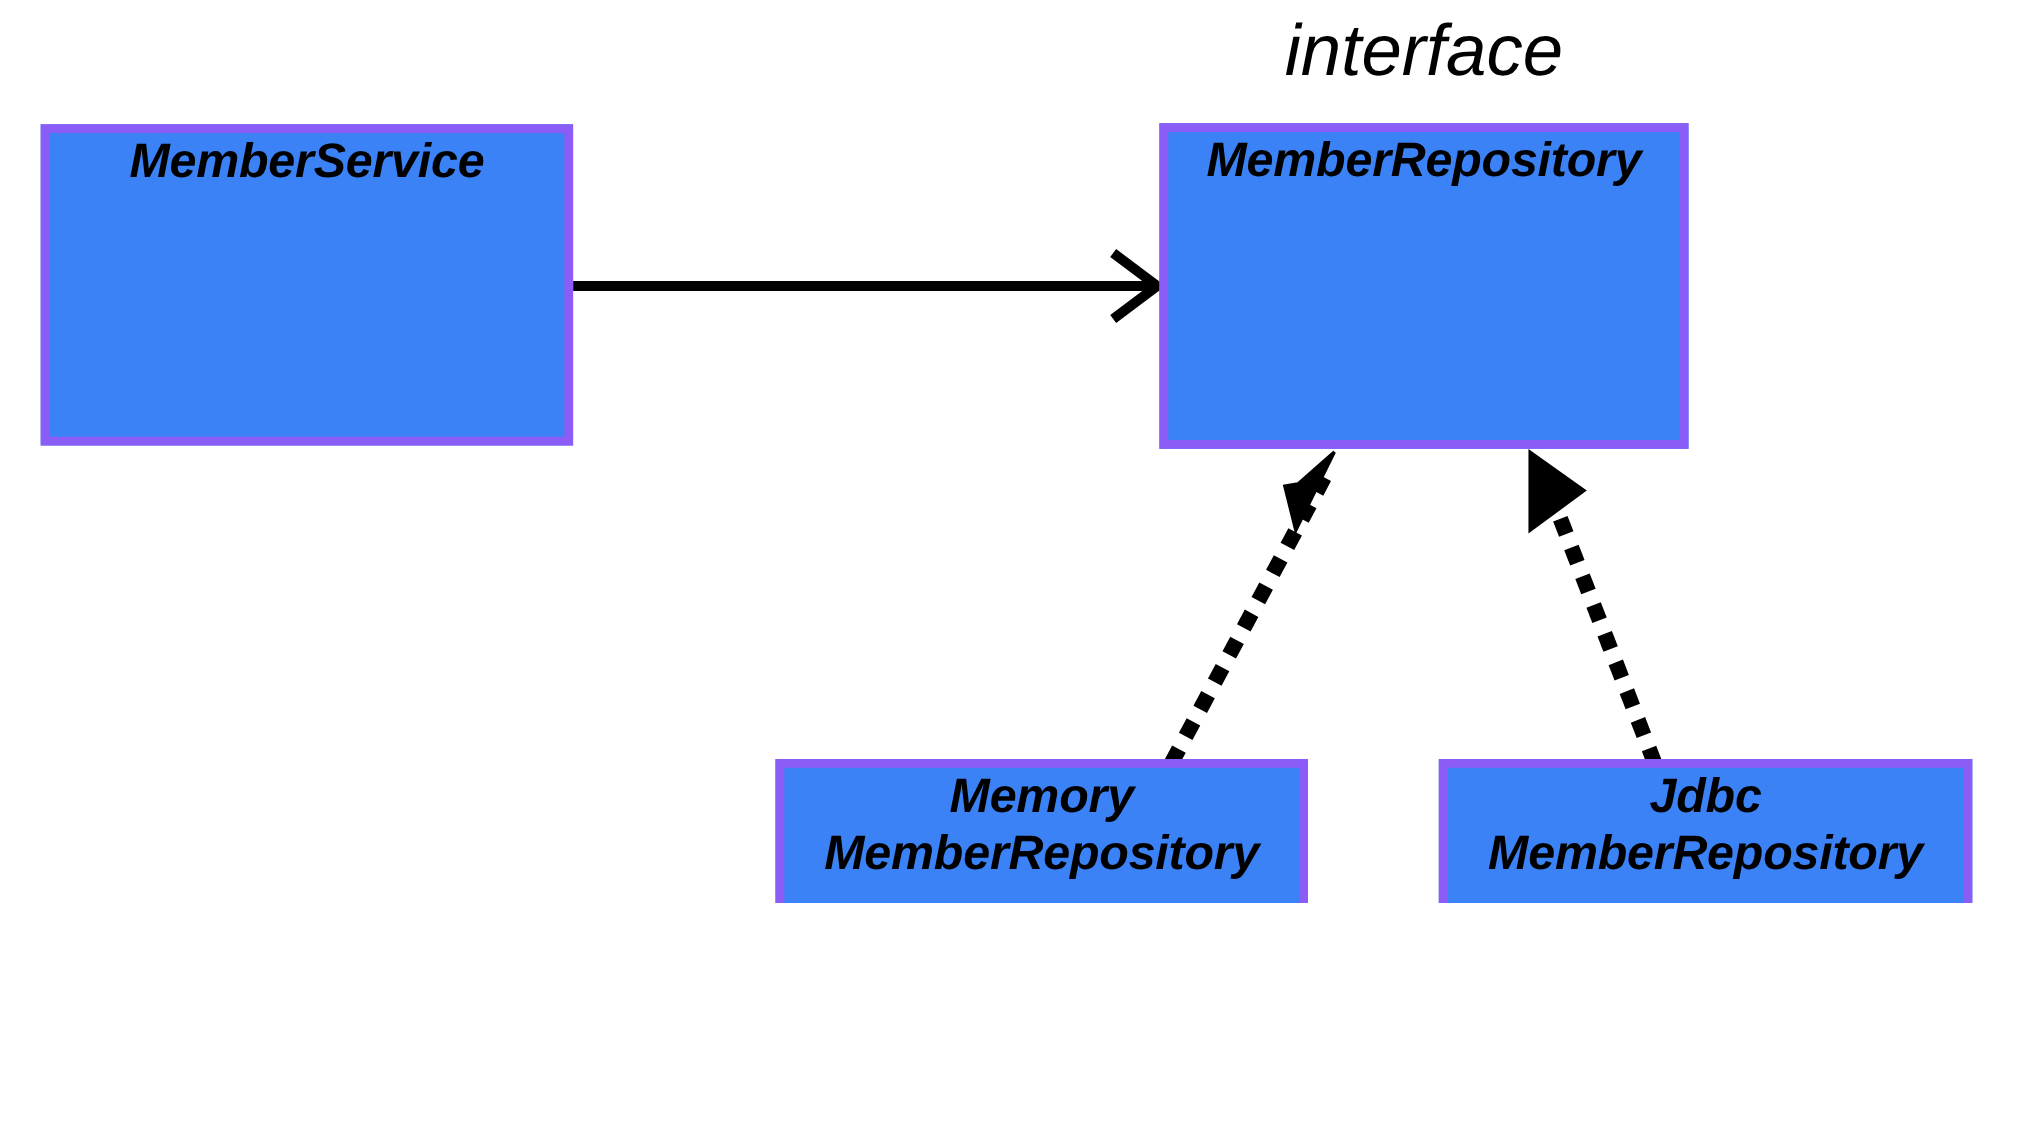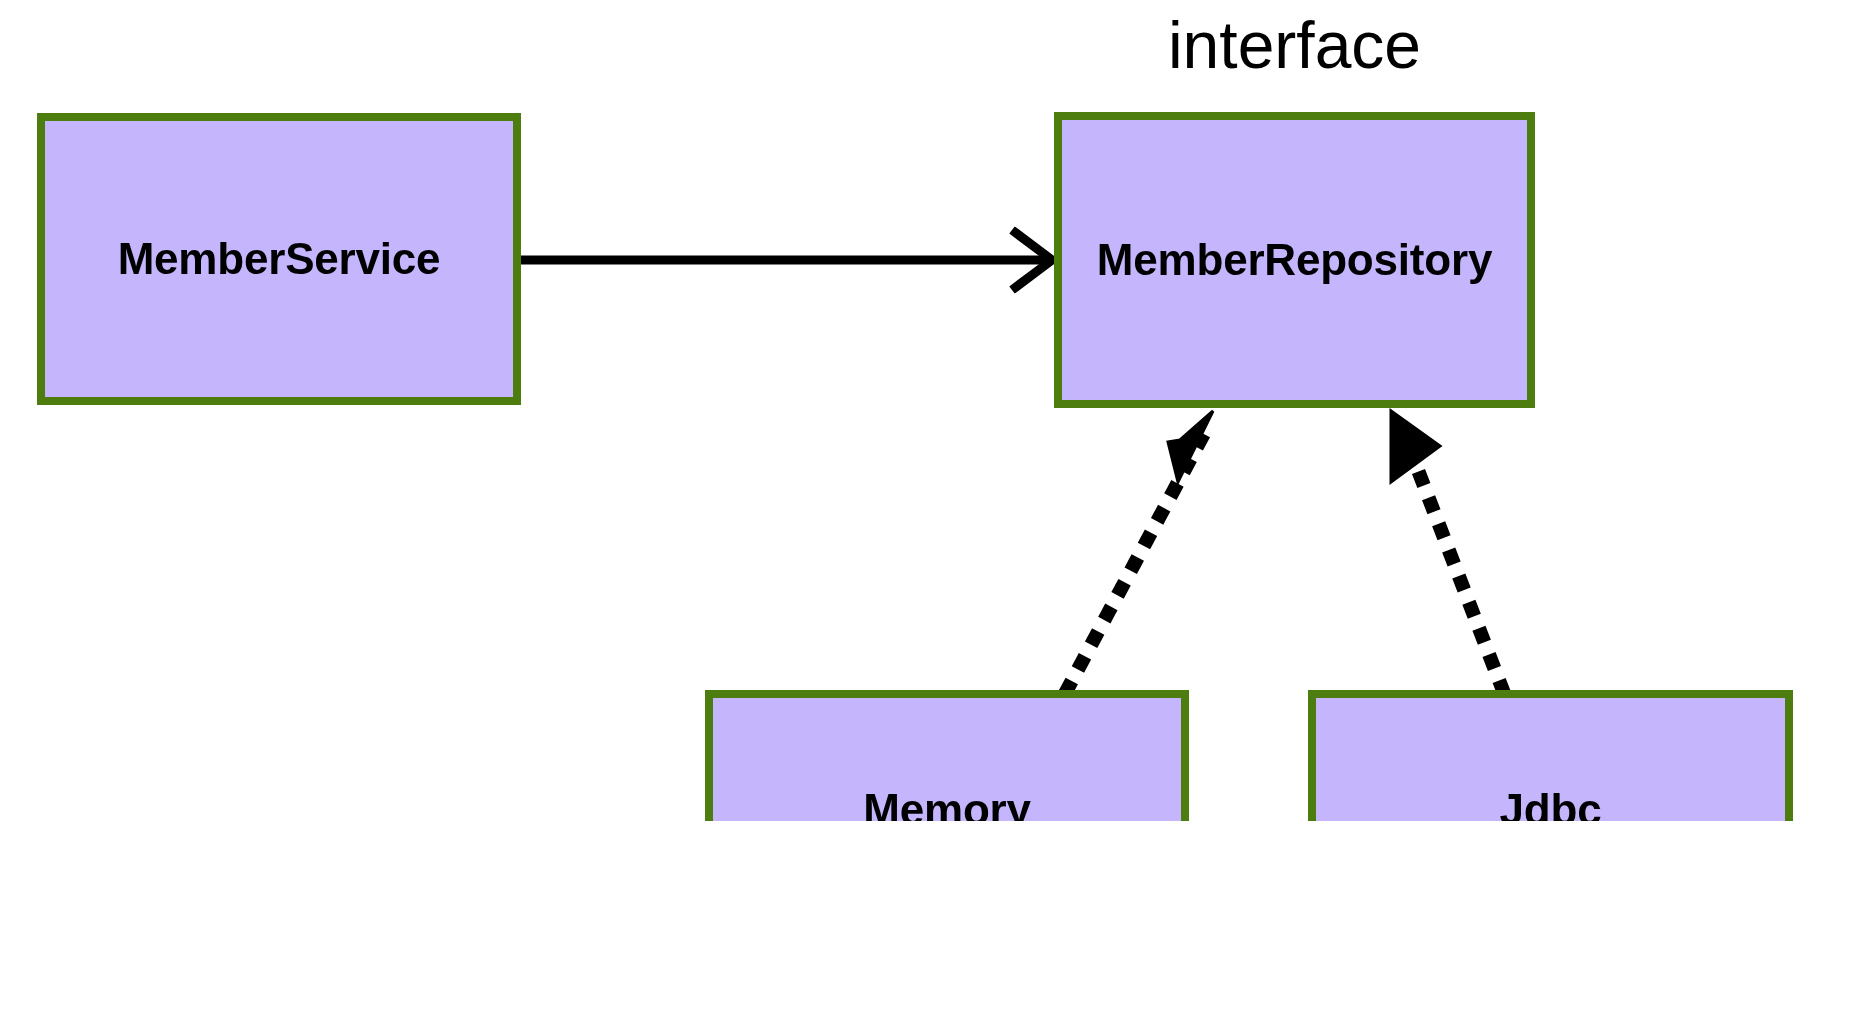--- a/index.html
+++ b/index.html
@@ -8,30 +8,31 @@
     padding: 0;
     background: #ffffff;
   }
   #canvas {
     position: relative;
     width: 1858px;
     height: 821px;
     background: #ffffff;
     overflow: hidden;
     font-family: "Liberation Sans", sans-serif;
+    font-style: italic;
     -webkit-font-smoothing: antialiased;
   }
   
   .node {
     position: absolute;
     box-sizing: border-box;
-    background: #c4b5fd;
-    border: 8px solid #4d7c0f;
+    background: #3b82f6;
+    border: 8px solid #8b5cf6;
     display: flex;
-    align-items: center;
+    align-items: flex-start;
     justify-content: center;
     text-align: center;
   }
   .node-label {
     font-weight: bold;
     font-size: 44px;
     line-height: 1.18;
     color: #000000;
     letter-spacing: -0.2px;
     white-space: pre-line;

